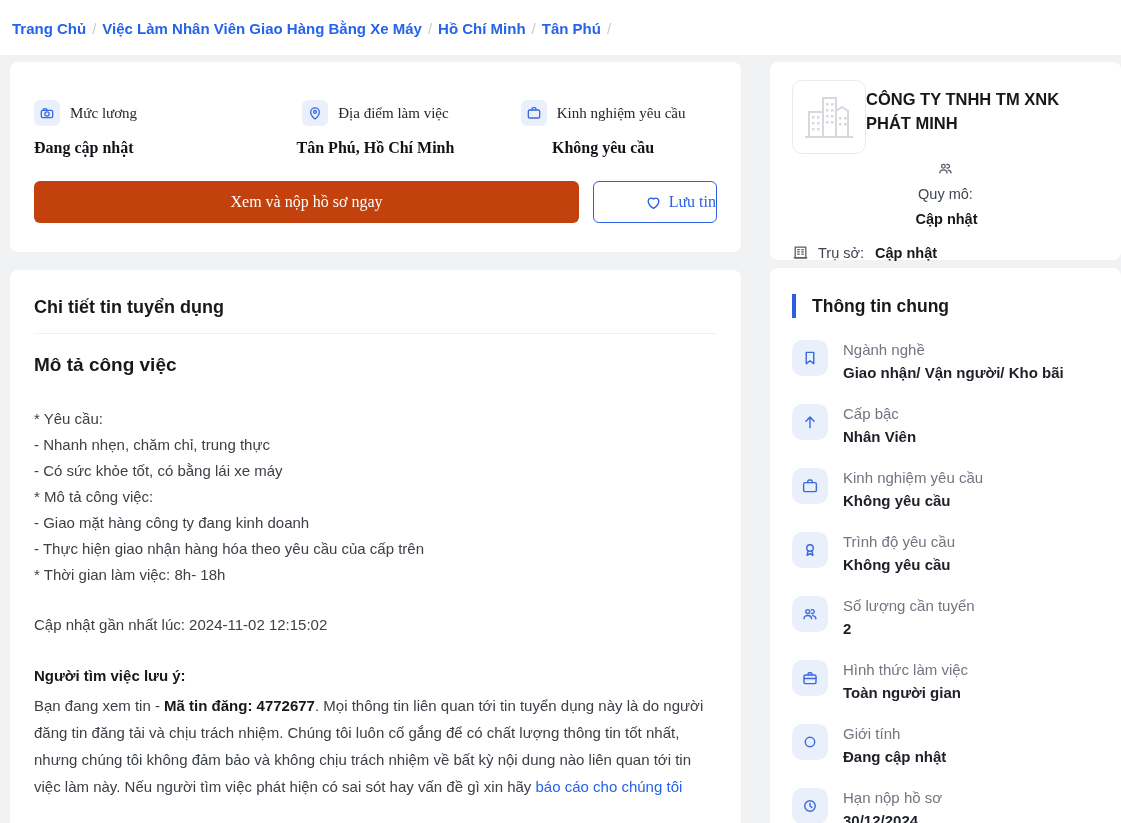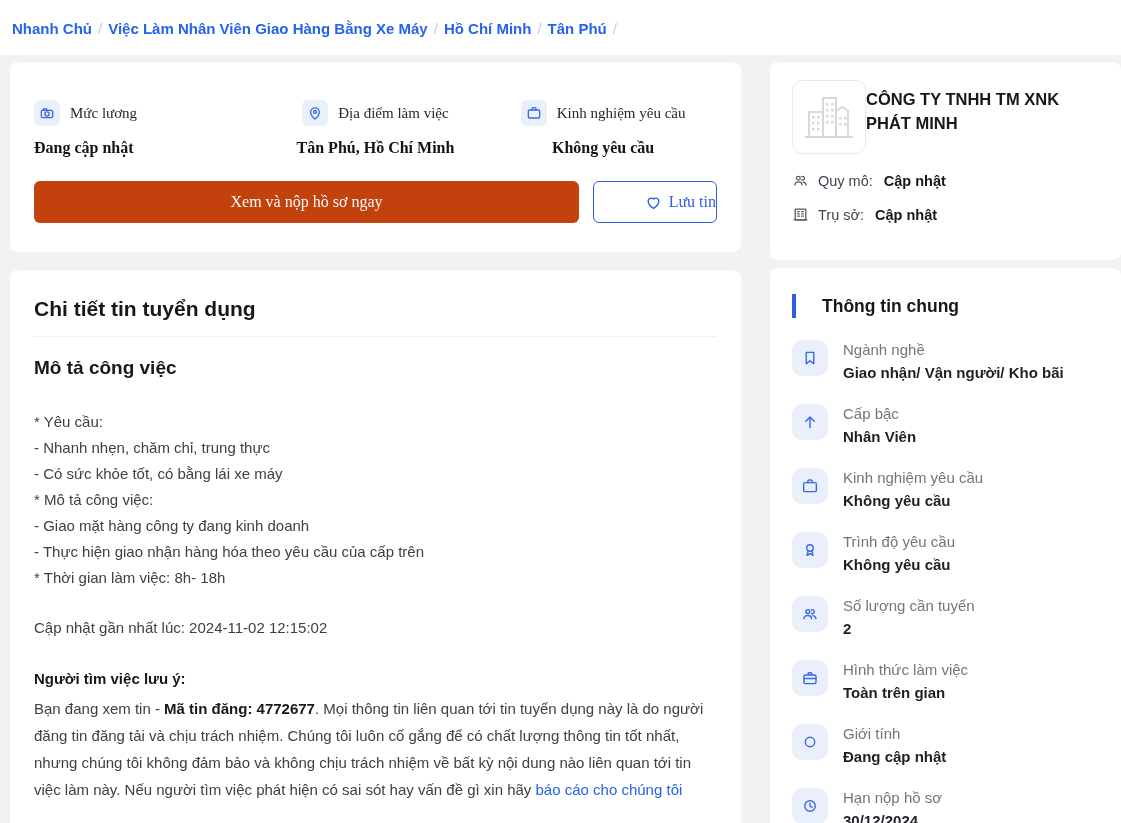--- a/index.html
+++ b/index.html
@@ -35,63 +35,63 @@
   .sum-value { margin-top:13px; font-size:16px; font-weight:bold; color:#101317; }
   .btn-row { display:flex; gap:14px; margin-top:24px; }
   .btn-primary { flex:1; height:42px; border:none; border-radius:6px; background:#c2410c;
                  color:#fff; font-size:16px; font-family:inherit; cursor:pointer; }
   .btn-save { width:124px; height:42px; background:#fff; border:1.5px solid #2d5fe3;
               border-radius:6px; color:#2d5fe3; font-size:16px; font-family:inherit; cursor:pointer;
               display:flex; align-items:center; justify-content:flex-end; gap:7px; }
 
   
   .card2 { margin-top:18px; padding:27px 24px 30px 24px; min-height:600px; }
-  .detail-title { font-size:21px; font-weight:bold; color:#17181a;
+  .detail-title { font-size:18px; font-weight:bold; color:#17181a;
                   padding-bottom:15px; border-bottom:1px solid #f1f1f2; }
   .desc-title { margin-top:20px; font-size:19px; font-weight:bold; color:#17181a; }
   .desc-lines { margin-top:30px; }
   .desc-lines p { font-size:15px; color:#3c4147; line-height:26px; }
   .updated { margin-top:28px; font-size:15px; color:#3c4147; }
   .notice-title { margin-top:34px; font-size:15px; font-weight:bold; color:#17181a; }
   .notice { margin-top:8px; font-size:15px; color:#3c4147; line-height:27px; }
   .notice b { color:#17181a; }
   .notice a { color:#2563eb; text-decoration:none; cursor:pointer; }
   .keywords-title { margin-top:30px; font-size:16.5px; font-weight:bold; color:#17181a;
                     border-left:4px solid #2d5fe3; padding-left:11px; line-height:22px; }
 
   
   .cardA { height:198px; padding:18px 22px; }
   .company-row { display:flex; gap:0; }
   .logo-box { width:74px; height:74px; border:1px solid #e8eaed; border-radius:10px; flex:none;
               display:flex; align-items:center; justify-content:center; background:#fff; }
   .company-name { font-size:16.5px; font-weight:bold; color:#17181a; line-height:1.45; padding-top:8px; }
   .meta-row { display:flex; align-items:center; gap:9px; font-size:14.5px; color:#3f4650; }
-  .meta-row.first { margin-top:18px; }
+  .meta-row.first { margin-top:6px;flex-direction:column; }
   .meta-row.second { margin-top:17px; }
   .meta-row b { color:#15181c; margin-left:2px; }
   .meta-icon { display:inline-flex; flex:none; }
 
   
   .cardB { margin-top:8px; padding:26px 22px 30px 22px; min-height:560px; }
   .section-title { font-size:17.5px; font-weight:bold; color:#17181a;
-                   border-left:4px solid #2d5fe3; padding-left:26px; line-height:24px; }
+                   border-left:4px solid #2d5fe3; padding-left:16px; line-height:24px; }
   .info-item { display:flex; gap:15px; margin-top:22px; }
   .info-icon { width:36px; height:36px; border-radius:10px; background:#e9f0fb; flex:none;
                display:flex; align-items:center; justify-content:center; }
   .info-label { font-size:15px; color:#6f7680; line-height:19px; }
   .info-value { font-size:15px; font-weight:bold; color:#1d2127; margin-top:4px; line-height:19px; }
 
   svg { display:block; }
 </style>
 </head>
 <body>
 
 <div class="topbar">
   <div class="breadcrumb">
-    <a class="crumb">Nhanh Chủ</a><span class="sep">/</span><a class="crumb">Việc Làm Nhân Viên Giao Hàng Bằng Xe Máy</a><span class="sep">/</span><a class="crumb">Hồ Chí Minh</a><span class="sep">/</span><a class="crumb">Tân Phú</a><span class="sep">/</span>
+    <a class="crumb">Trang Chủ</a><span class="sep">/</span><a class="crumb">Việc Làm Nhân Viên Giao Hàng Bằng Xe Máy</a><span class="sep">/</span><a class="crumb">Hồ Chí Minh</a><span class="sep">/</span><a class="crumb">Tân Phú</a><span class="sep">/</span>
   </div>
 </div>
 
 <div class="main">
 
   <div class="card card1">
     <div class="summary-row">
 
       <div class="summary-item">
         <span class="sum-head">
@@ -302,21 +302,21 @@
     <div class="info-item">
       <span class="info-icon">
         <svg width="18" height="18" viewBox="0 0 24 24" fill="none" stroke="#3b6ae0" stroke-width="1.9" stroke-linecap="round" stroke-linejoin="round">
           <rect x="4" y="8" width="16" height="11.5" rx="2"></rect>
             <path d="M9.5 8V6.4A1.4 1.4 0 0 1 10.9 5h2.2a1.4 1.4 0 0 1 1.4 1.4V8"></path>
             <path d="M4 12.7h16"></path>
         </svg>
       </span>
       <div>
         <div class="info-label">Hình thức làm việc</div>
-        <div class="info-value">Toàn trên gian</div>
+        <div class="info-value">Toàn người gian</div>
       </div>
     </div>
 
     <div class="info-item">
       <span class="info-icon">
         <svg width="18" height="18" viewBox="0 0 24 24" fill="none" stroke="#3b6ae0" stroke-width="1.9">
           <circle cx="12" cy="12" r="6.3"></circle>
         </svg>
       </span>
       <div>

